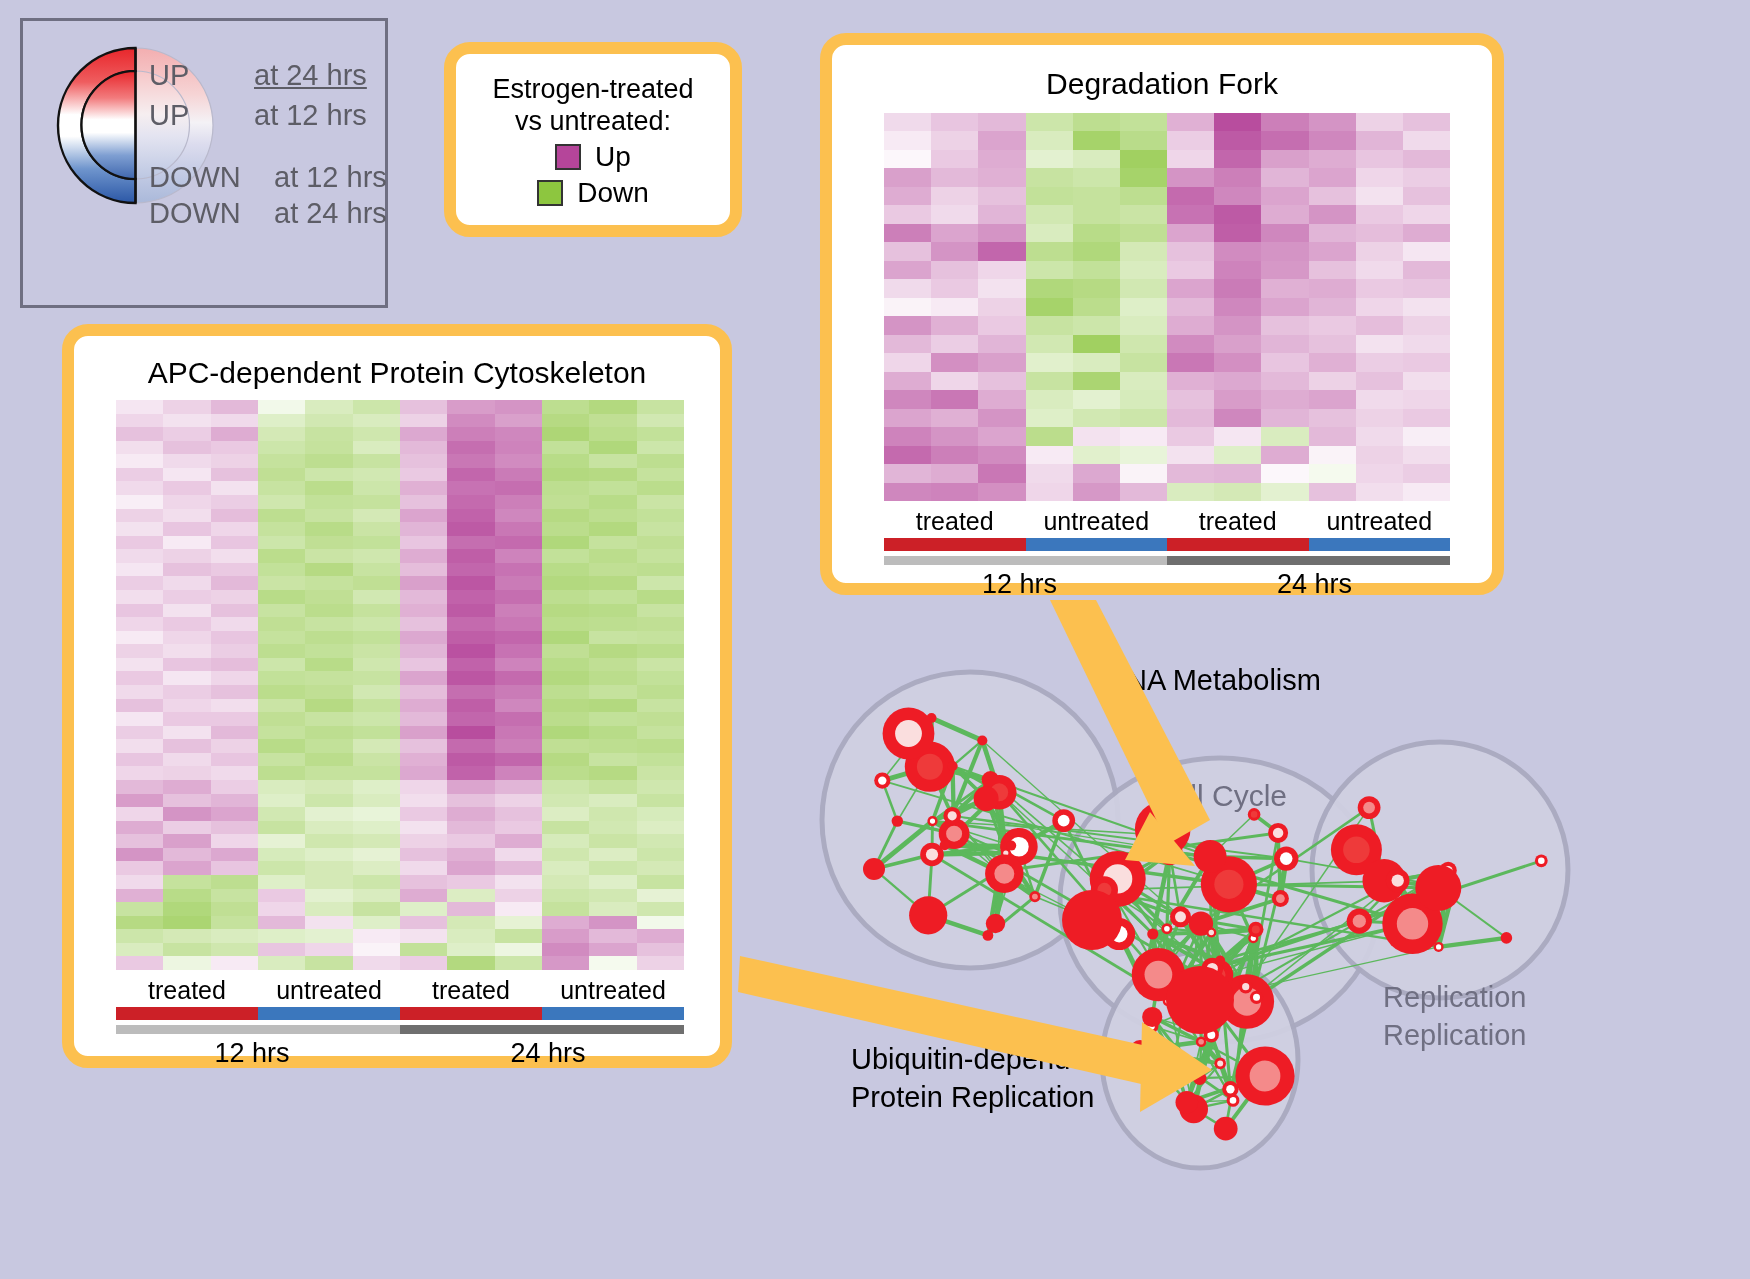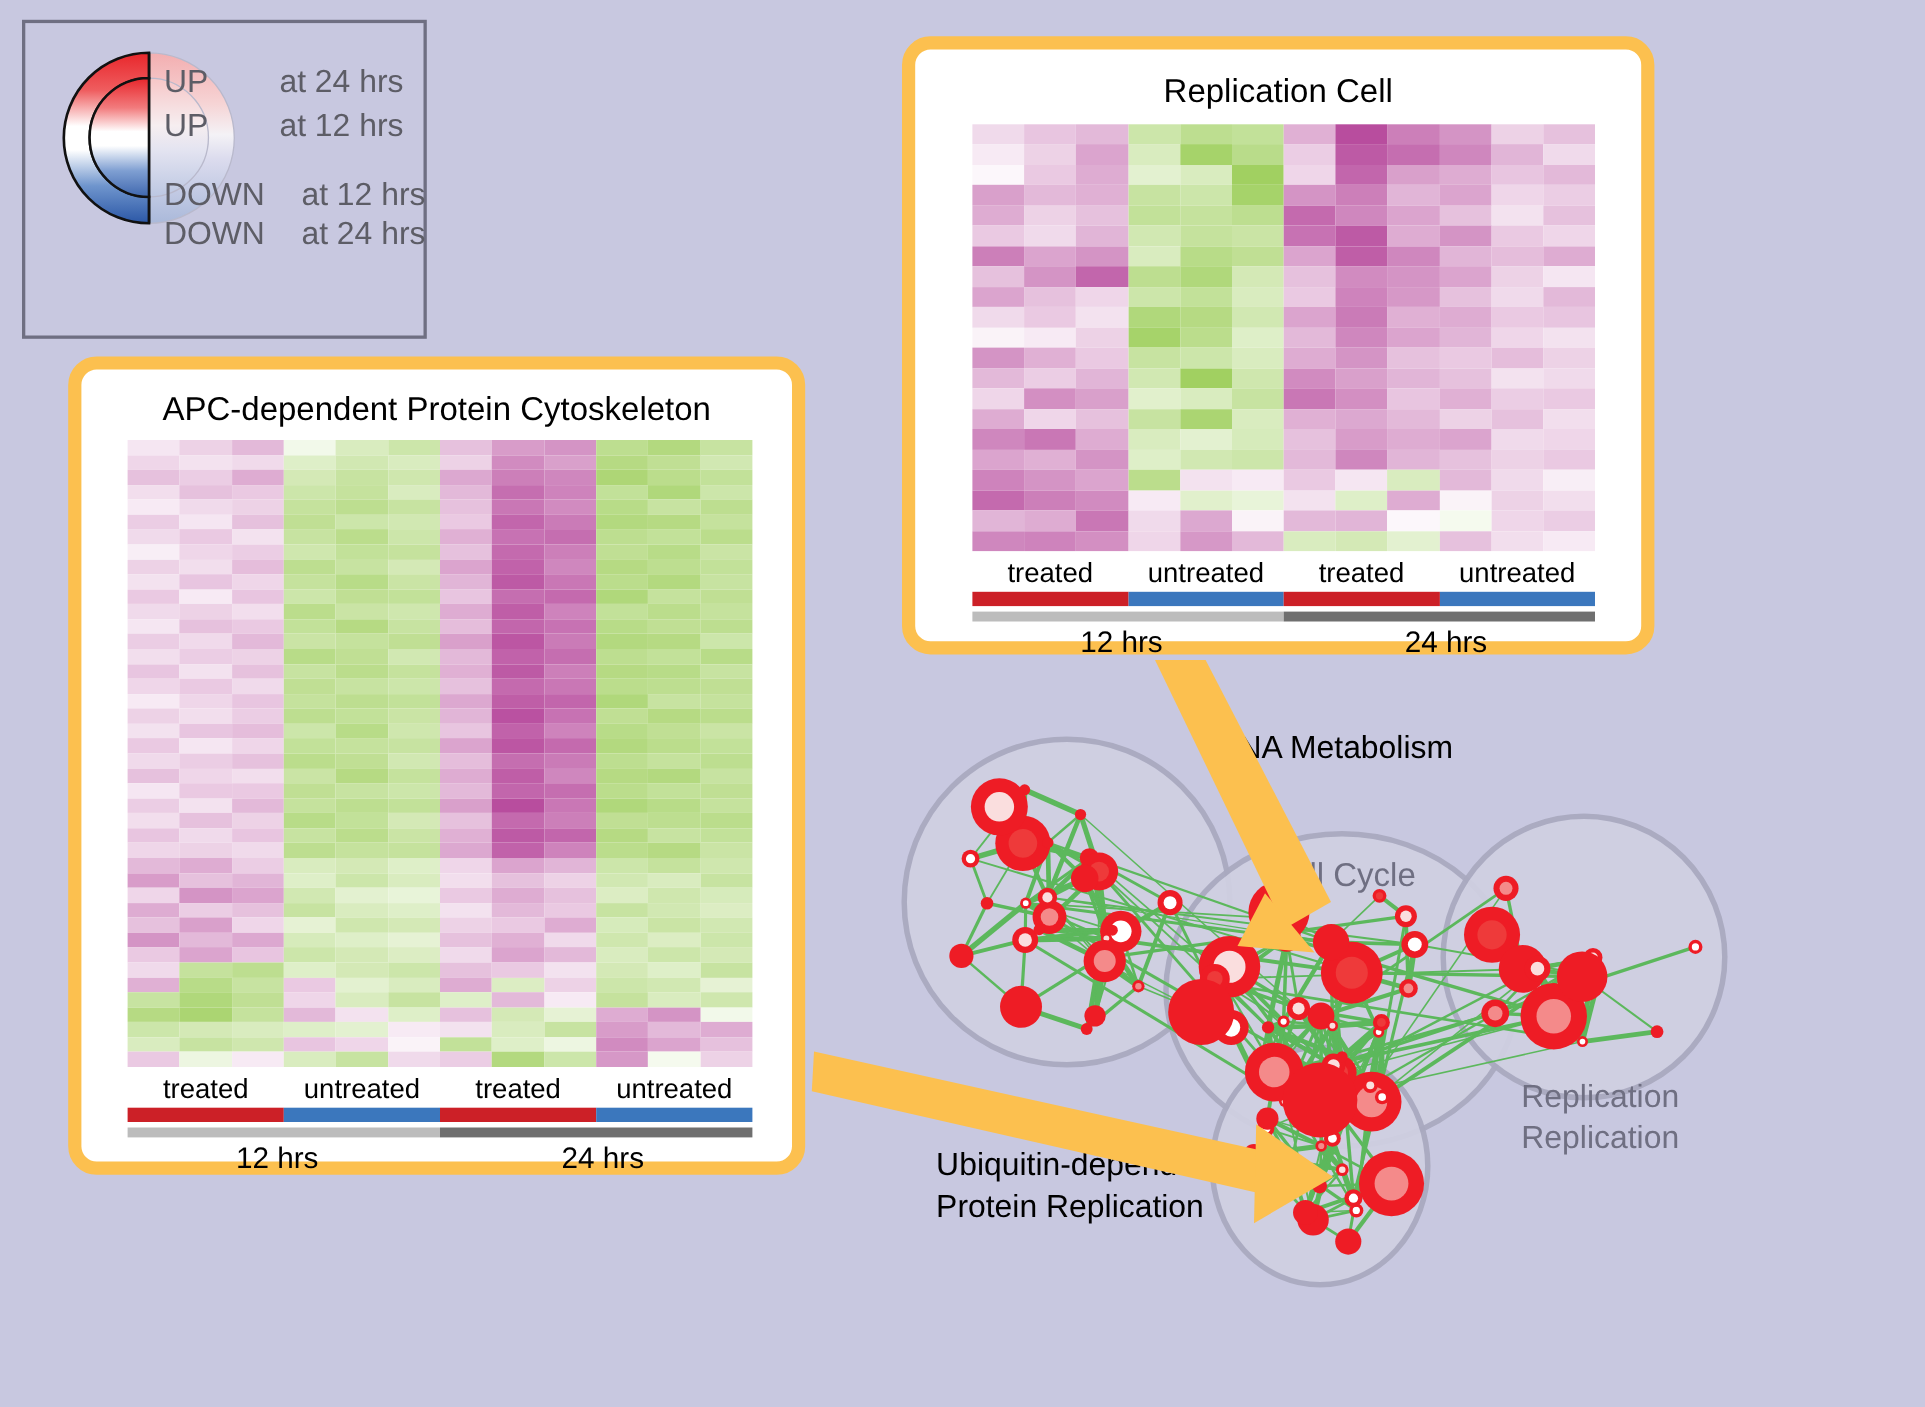--- a/index.html
+++ b/index.html
@@ -123,40 +123,56 @@
       <path d="M82.5 5 A77.5 77.5 0 0 1 82.5 160 Z" fill="url(#gOuterR)" stroke="#b9b9cc" stroke-width="1.2"></path>
 
       <path d="M82.5 28 A54 54 0 0 1 82.5 136 Z" fill="url(#gInnerR)" stroke="#b9b9cc" stroke-width="1.2"></path>
 
       <path d="M82.5 5 A77.5 77.5 0 0 0 82.5 160 L82.5 136 A54 54 0 0 1 82.5 28 Z" fill="url(#gOuter)" stroke="#111" stroke-width="2.4"></path>
 
       <path d="M82.5 28 A54 54 0 0 0 82.5 136 Z" fill="url(#gInner)" stroke="#111" stroke-width="2.2"></path>
       <line x1="82.5" y1="5" x2="82.5" y2="160" stroke="#111" stroke-width="2.2"></line>
     </svg>
 
-    <div class="key-row" style="left:126px;top:38px;">
+    <div class="key-row" style="left:126px;top:38px;text-decoration:underline;">
       <span class="kw" style="display:inline-block;width:105px;">UP</span><span>at 24 hrs</span>
     </div>
     <div class="key-row" style="left:126px;top:78px;">
       <span class="kw" style="display:inline-block;width:105px;">UP</span><span>at 12 hrs</span>
     </div>
     <div class="key-row" style="left:126px;top:140px;">
       <span class="kw" style="display:inline-block;width:125px;">DOWN</span><span>at 12 hrs</span>
     </div>
     <div class="key-row" style="left:126px;top:176px;">
       <span class="kw" style="display:inline-block;width:125px;">DOWN</span><span>at 24 hrs</span>
     </div>
 
     <div id="key-caption">
     </div>
   </div>
 
+  <div class="panel" id="legend-box">
+    <div id="legend-inner">
+      <div id="legend-title">
+        <div>Estrogen-treated</div>
+        <div>vs untreated:</div>
+      </div>
+      <div class="legend-item">
+        <span class="swatch" id="sw-up" style="background: rgb(181, 69, 154);"></span>
+        <span class="legend-label">Up</span>
+      </div>
+      <div class="legend-item">
+        <span class="swatch" id="sw-down" style="background: rgb(141, 198, 63);"></span>
+        <span class="legend-label">Down</span>
+      </div>
+    </div>
+  </div>
 
   <div class="panel" id="rf-panel">
-    <div class="panel-title" style="top:22px;">Replication Cell</div>
+    <div class="panel-title" style="top:22px;">Degradation Fork</div>
     <div class="heatmap" id="hm-rf" style="left: 52px; top: 68px; width: 566px; height: 388px; grid-template-columns: repeat(12, 1fr); grid-template-rows: repeat(21, 1fr);">
         <div class="hm-cell" style="background: rgb(240, 218, 235);"></div>
         <div class="hm-cell" style="background: rgb(232, 197, 224);"></div>
         <div class="hm-cell" style="background: rgb(227, 185, 217);"></div>
         <div class="hm-cell" style="background: rgb(204, 230, 170);"></div>
         <div class="hm-cell" style="background: rgb(189, 222, 144);"></div>
         <div class="hm-cell" style="background: rgb(194, 225, 153);"></div>
         <div class="hm-cell" style="background: rgb(224, 176, 212);"></div>
         <div class="hm-cell" style="background: rgb(184, 77, 158);"></div>
         <div class="hm-cell" style="background: rgb(204, 127, 185);"></div>

